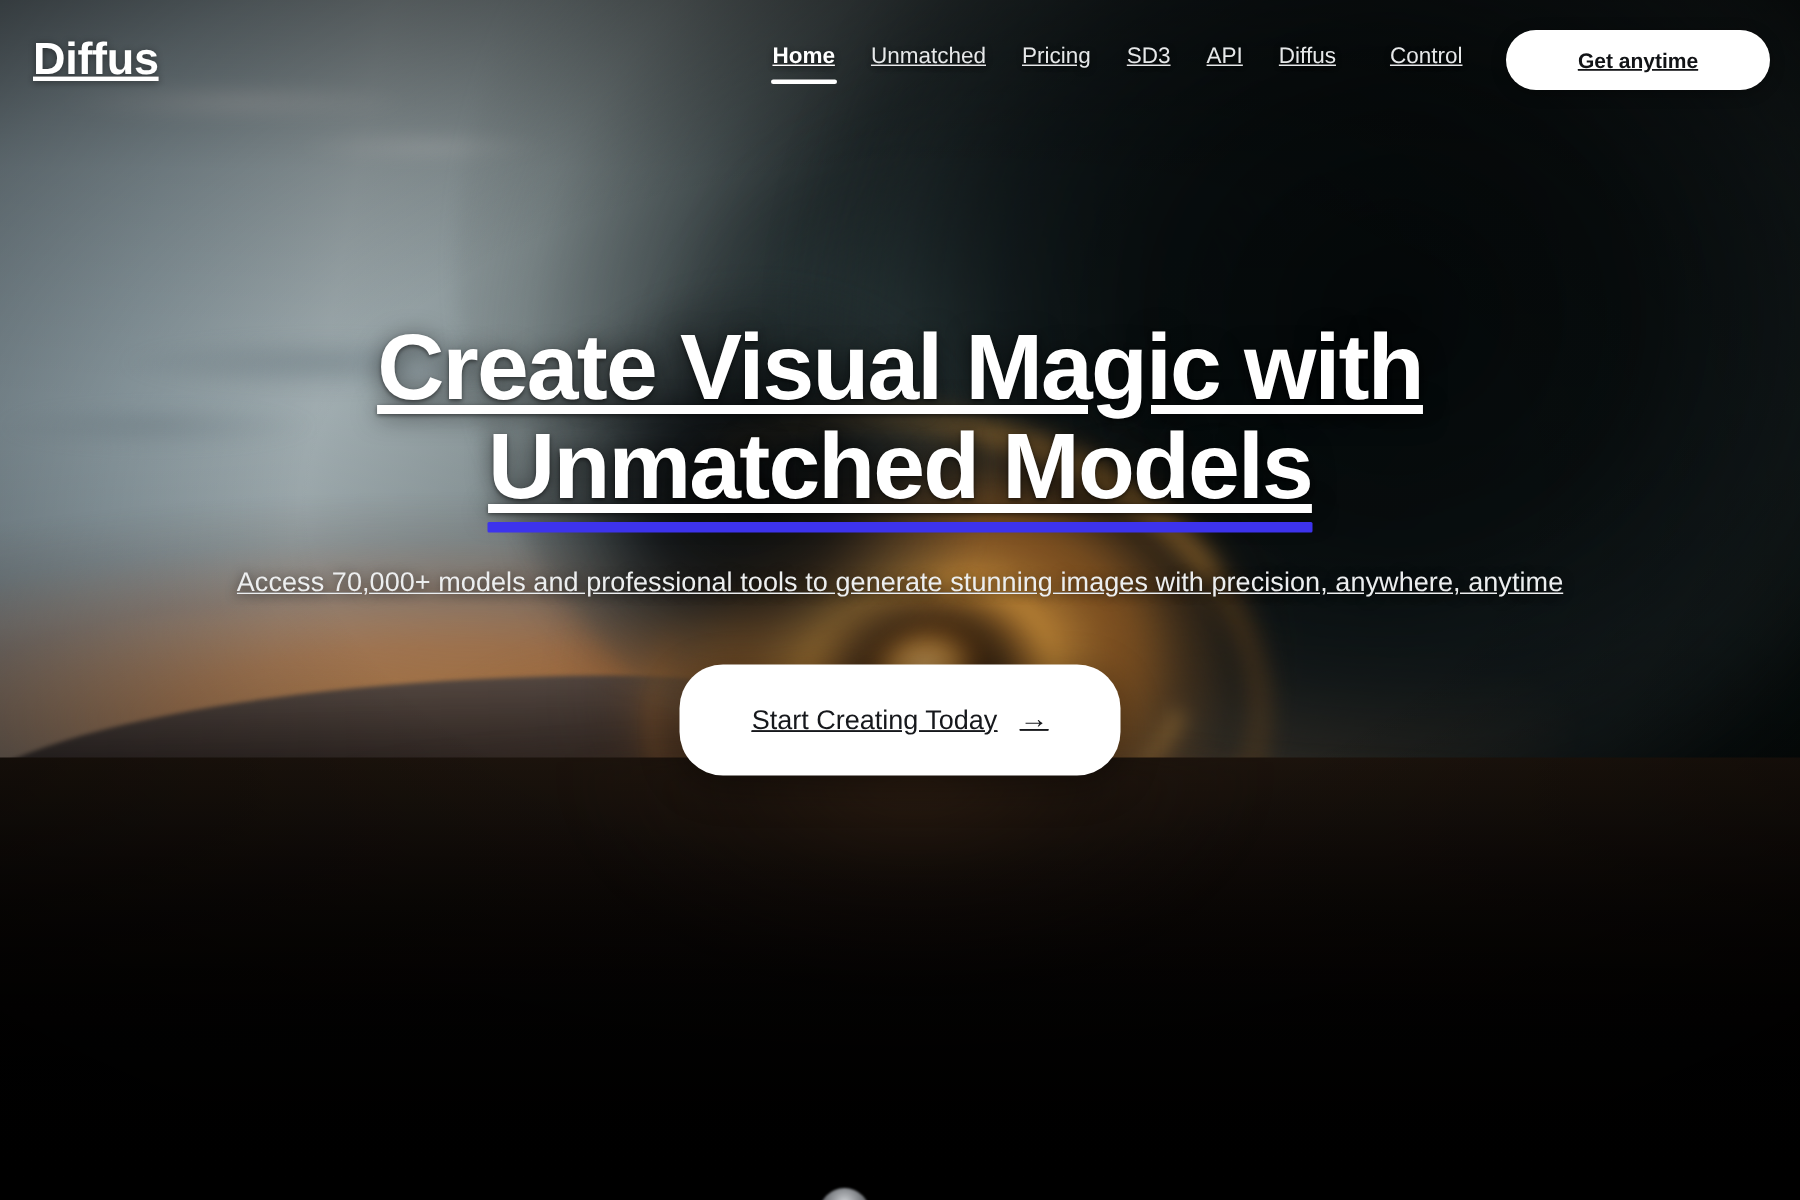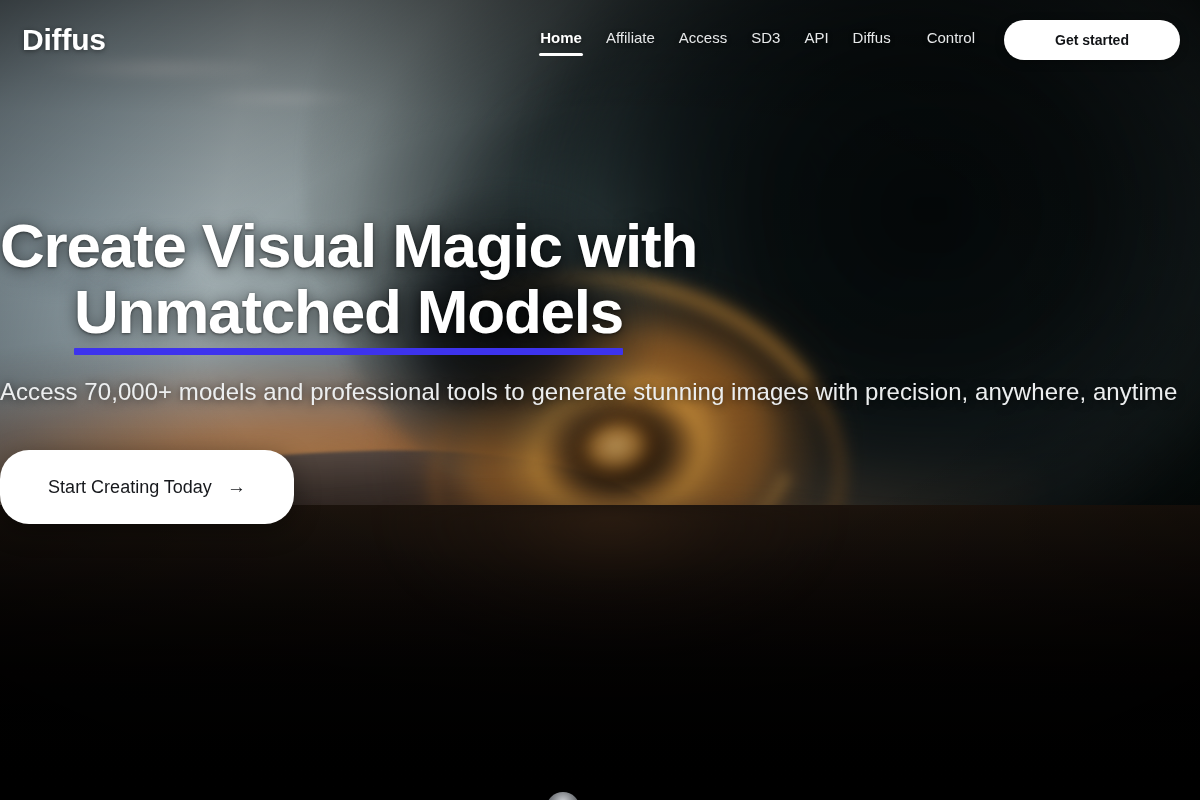--- a/index.html
+++ b/index.html
@@ -1,16 +1,16 @@
 <!DOCTYPE html>
 <html lang="en"><head>
 <meta charset="utf-8">
 <title>Diffus — Create Visual Magic with Unmatched Control</title>
 <style>
-  * { margin:0; padding:0; box-sizing:border-box; }
+  * { margin:0; padding:0; box-sizing:border-box;text-decoration:underline; }
   html, body {
     width:1200px; height:800px;
     overflow:hidden;
     background:#000;
     font-family:"Liberation Sans", sans-serif;
     -webkit-font-smoothing:antialiased;
   }
 
   
   .stage {
@@ -308,21 +308,21 @@
     font-size:14px; font-weight:700;
     border:none; border-radius:20px;
     cursor:pointer;
     white-space:nowrap;
     box-shadow:0 2px 10px rgba(0,0,0,0.30);
   }
 
   
   .hero {
     position:absolute; left:0; top:0; width:1200px; height:800px;
-    display:flex; flex-direction:column; align-items:flex-start;
+    display:flex; flex-direction:column; align-items:center;
     z-index:30;
     pointer-events:none;
   }
   .hero > * { pointer-events:auto; }
 
   .headline {
     margin-top:213px;
     text-align:center;
     color:#ffffff;
     font-size:62px;
@@ -343,21 +343,21 @@
     left:0; right:0; bottom:-5px;
     height:7px;
     background:#3d33ed;
     border-radius:1px;
   }
 
   .subheadline {
     margin-top:28px;
     text-align:center;
     color:#eceeef;
-    font-size:24px;
+    font-size:18px;
     font-weight:400;
     letter-spacing:0.05px;
     white-space:nowrap;
     text-shadow:0 1px 8px rgba(0,0,0,0.62);
   }
 
   .btn-cta {
     margin-top:44px;
     display:flex; align-items:center; justify-content:center;
     gap:15px;
@@ -422,29 +422,29 @@
     <div class="bg-vignette"></div>
   </div>
 
   <nav class="navbar">
     <div class="brand">Diffus</div>
 
     <div class="nav-spacer"></div>
 
     <div class="nav-links">
       <a class="nav-link is-active">Home</a>
-      <a class="nav-link">Affiliate</a>
-      <a class="nav-link">Access</a>
+      <a class="nav-link">Unmatched</a>
+      <a class="nav-link">Pricing</a>
       <a class="nav-link">SD3</a>
       <a class="nav-link">API</a>
       <a class="nav-link has-menu">Diffus</a>
       <a class="nav-link">Control</a>
     </div>
 
-    <button class="btn-get-started">Get started</button>
+    <button class="btn-get-started">Get anytime</button>
   </nav>
 
   <section class="hero">
     <h1 class="headline">
       <span class="headline-line">Create Visual Magic with</span>
       <span class="headline-line">
         <span class="headline-underlined">Unmatched Models</span>
       </span>
     </h1>
 

